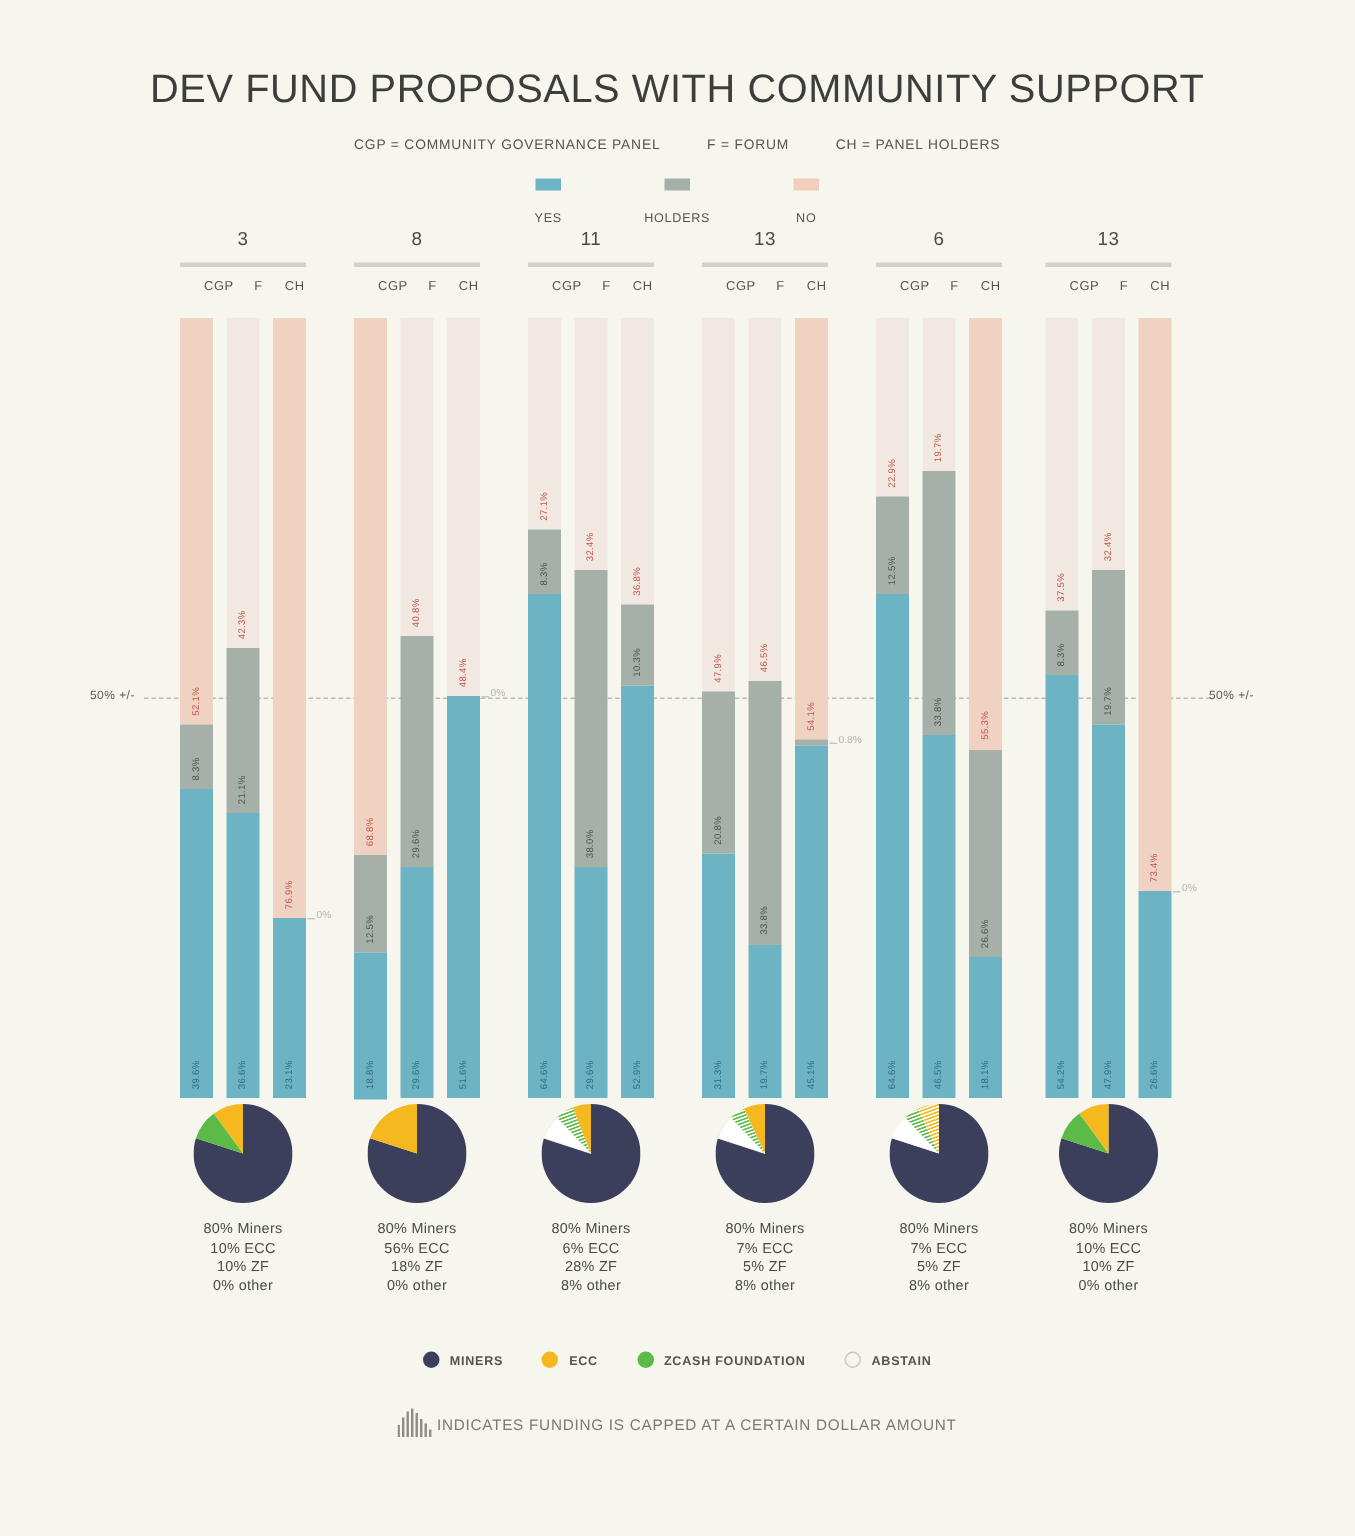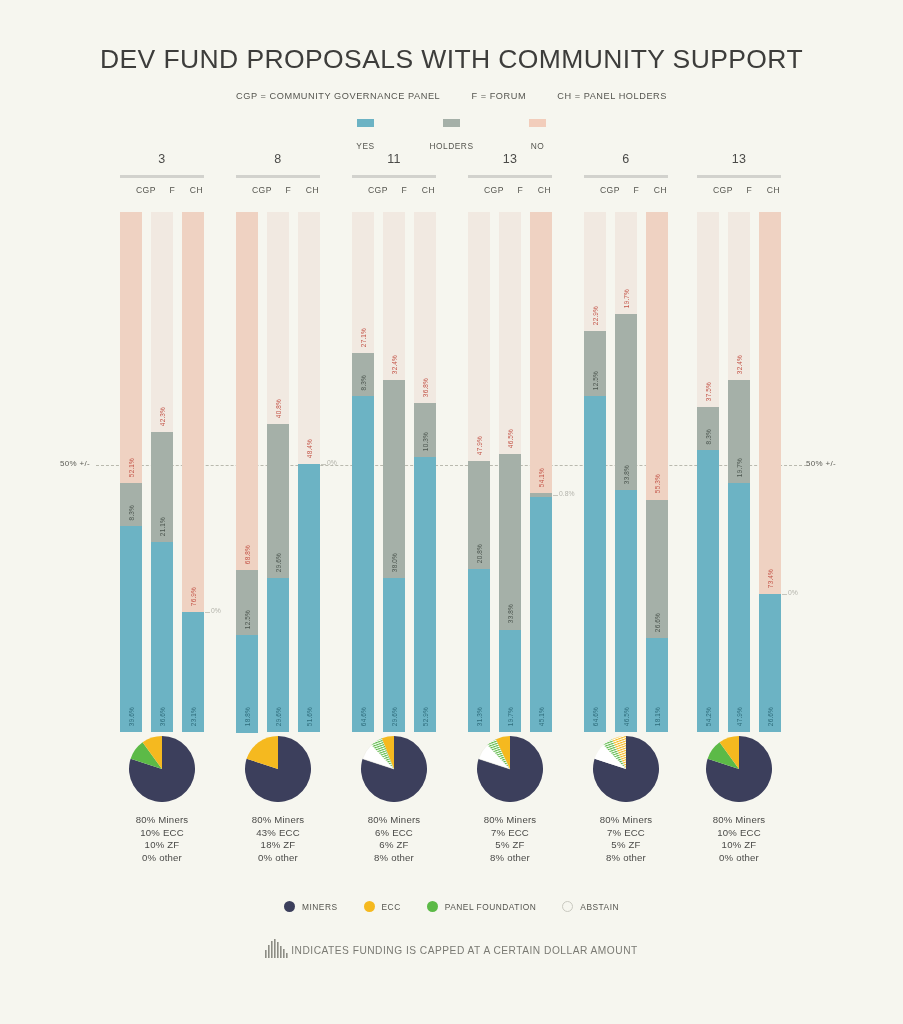--- a/index.html
+++ b/index.html
@@ -89,21 +89,21 @@
     letter-spacing: .2px;
   }
 
   
   #pie-legend {
     position: absolute; top: 901px; left: 0; width: 903px;
     display: flex; justify-content: center; align-items: center; gap: 26px;
   }
   #pie-legend .pl-item { display: flex; align-items: center; gap: 7px; }
   #pie-legend .dot { width: 11px; height: 11px; border-radius: 50%; display: block; }
-  #pie-legend .pl-label { font-size: 8.4px; letter-spacing: .5px; color: #55554f; }
+  #pie-legend .pl-label { font-size: 8.4px; letter-spacing: .5px; color: #55554f; font-weight: bold; }
 
   #cap-note {
     position: absolute; top: 938px; left: 0; width: 903px;
     display: flex; justify-content: center; align-items: center; 
   }
   #cap-note .cap-label { font-size: 10.2px; letter-spacing: .5px; color: #7a7a73; }
 </style>
 </head>
 <body>
 
@@ -195,21 +195,21 @@
   <div class="pl-item">
     <span class="dot" style="background:#3c3f5c"></span>
     <span class="pl-label">MINERS</span>
   </div>
   <div class="pl-item">
     <span class="dot" style="background:#f5b91f"></span>
     <span class="pl-label">ECC</span>
   </div>
   <div class="pl-item">
     <span class="dot" style="background:#5cba47"></span>
-    <span class="pl-label">PANEL FOUNDATION</span>
+    <span class="pl-label">ZCASH FOUNDATION</span>
   </div>
   <div class="pl-item">
     <span class="dot" style="background:#f6f6ef;border:1px solid #c9c9c0"></span>
     <span class="pl-label">ABSTAIN</span>
   </div>
 </div>
 
 <div id="cap-note">
   <span>
     <svg width="26" height="20" viewBox="0 0 26 20">
@@ -313,21 +313,21 @@
 <div class="pie-block" style="left: 236px; width: 84px;">
     <div class="pie-wrap">
       <svg class="pie-svg" width="66" height="66" viewBox="0 0 66 66">
         <defs></defs>
         <path d="M33,33 L33.00,0.00 A33,33 0 1,1 1.62,22.80 Z" fill="#3c3f5c"></path>
         <path d="M33,33 L1.62,22.80 A33,33 0 0,1 33.00,0.00 Z" fill="#f5b91f"></path>
       </svg>
     </div>
     <div class="pie-text">
       <div>80% Miners</div>
-      <div>43% ECC</div>
+      <div>56% ECC</div>
       <div>18% ZF</div>
       <div>0% other</div>
     </div>
   </div>
 <div class="bar" style="left: 352px; top: 212px; width: 22px; height: 520px;">
     <div class="seg" style="top: 0px; height: 140.92px; background: rgb(241, 233, 225);">
       <span class="seg-label lab-no" style="bottom: 6px;">27.1%</span>
     </div>
     <div class="seg" style="top: 140.92px; height: 43.16px; background: rgb(165, 176, 168);">
       <span class="seg-label lab-abs" style="bottom: 6px;">8.3%</span>
@@ -369,21 +369,21 @@
         </defs>
         <path d="M33,33 L33.00,0.00 A33,33 0 1,1 1.62,22.80 Z" fill="#3c3f5c"></path>
         <path d="M33,33 L1.62,22.80 A33,33 0 0,1 10.41,8.94 Z" fill="#ffffff" stroke="#e8e8df" stroke-width="0.5"></path>
         <path d="M33,33 L10.41,8.94 A33,33 0 0,1 20.85,2.32 Z" fill="url(#hp2_2)"></path>
         <path d="M33,33 L20.85,2.32 A33,33 0 0,1 33.00,0.00 Z" fill="#f5b91f"></path>
       </svg>
     </div>
     <div class="pie-text">
       <div>80% Miners</div>
       <div>6% ECC</div>
-      <div>6% ZF</div>
+      <div>28% ZF</div>
       <div>8% other</div>
     </div>
   </div>
 <div class="bar" style="left: 468px; top: 212px; width: 22px; height: 520px;">
     <div class="seg" style="top: 0px; height: 249.08px; background: rgb(241, 233, 225);">
       <span class="seg-label lab-no" style="bottom: 6px;">47.9%</span>
     </div>
     <div class="seg" style="top: 249.08px; height: 108.16px; background: rgb(165, 176, 168);">
       <span class="seg-label lab-abs" style="bottom: 6px;">20.8%</span>
     </div>

